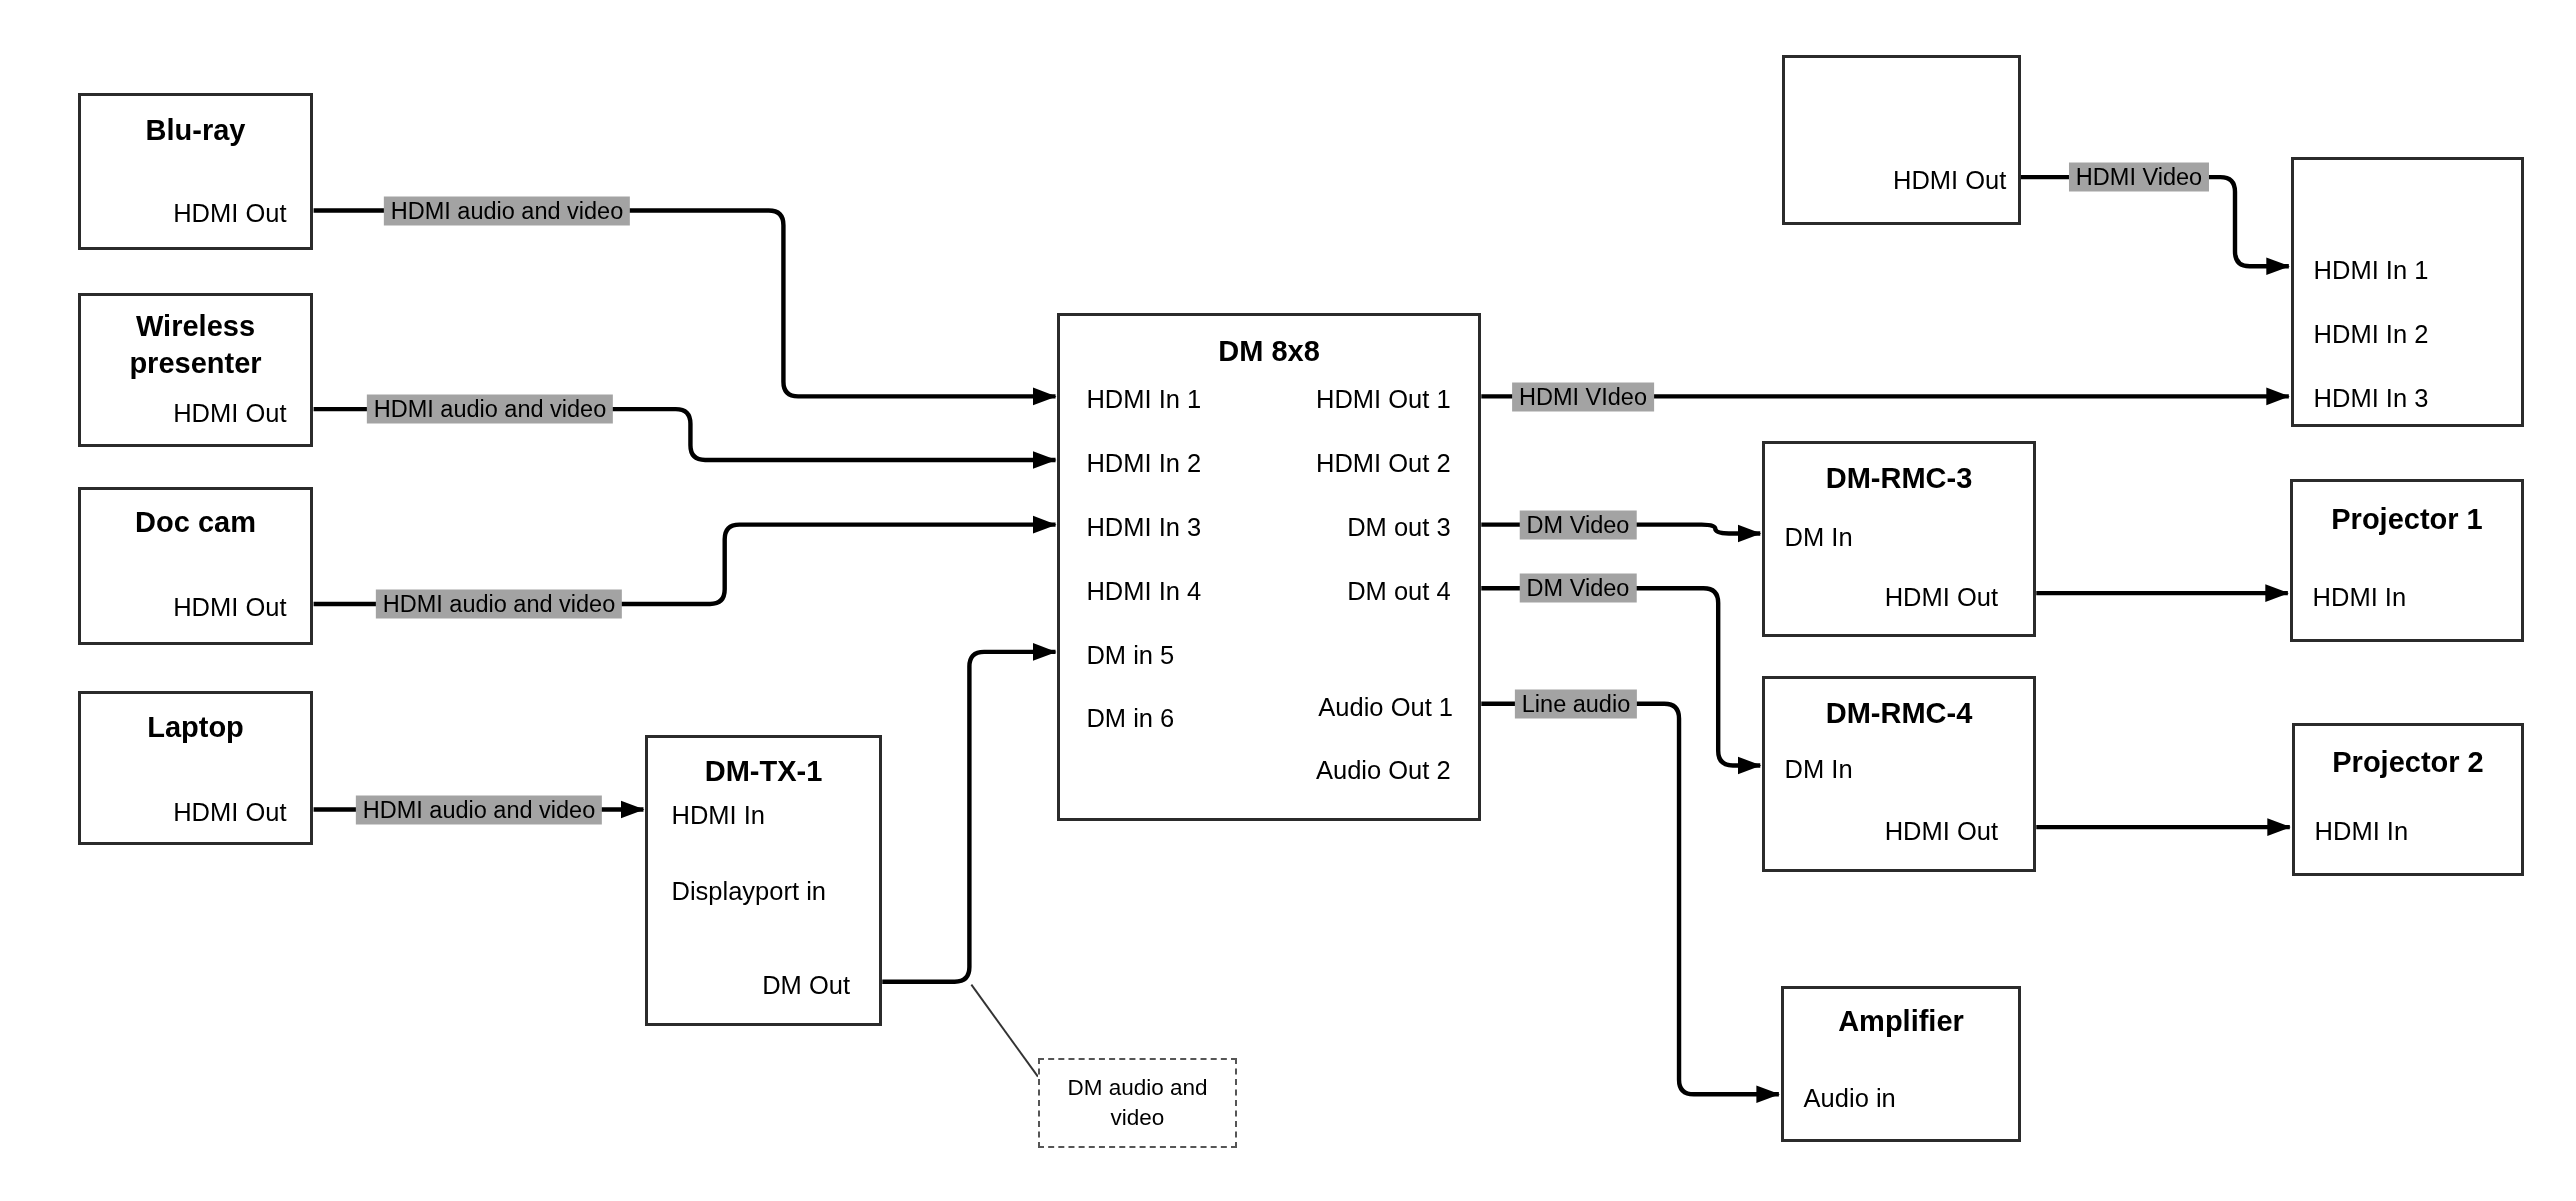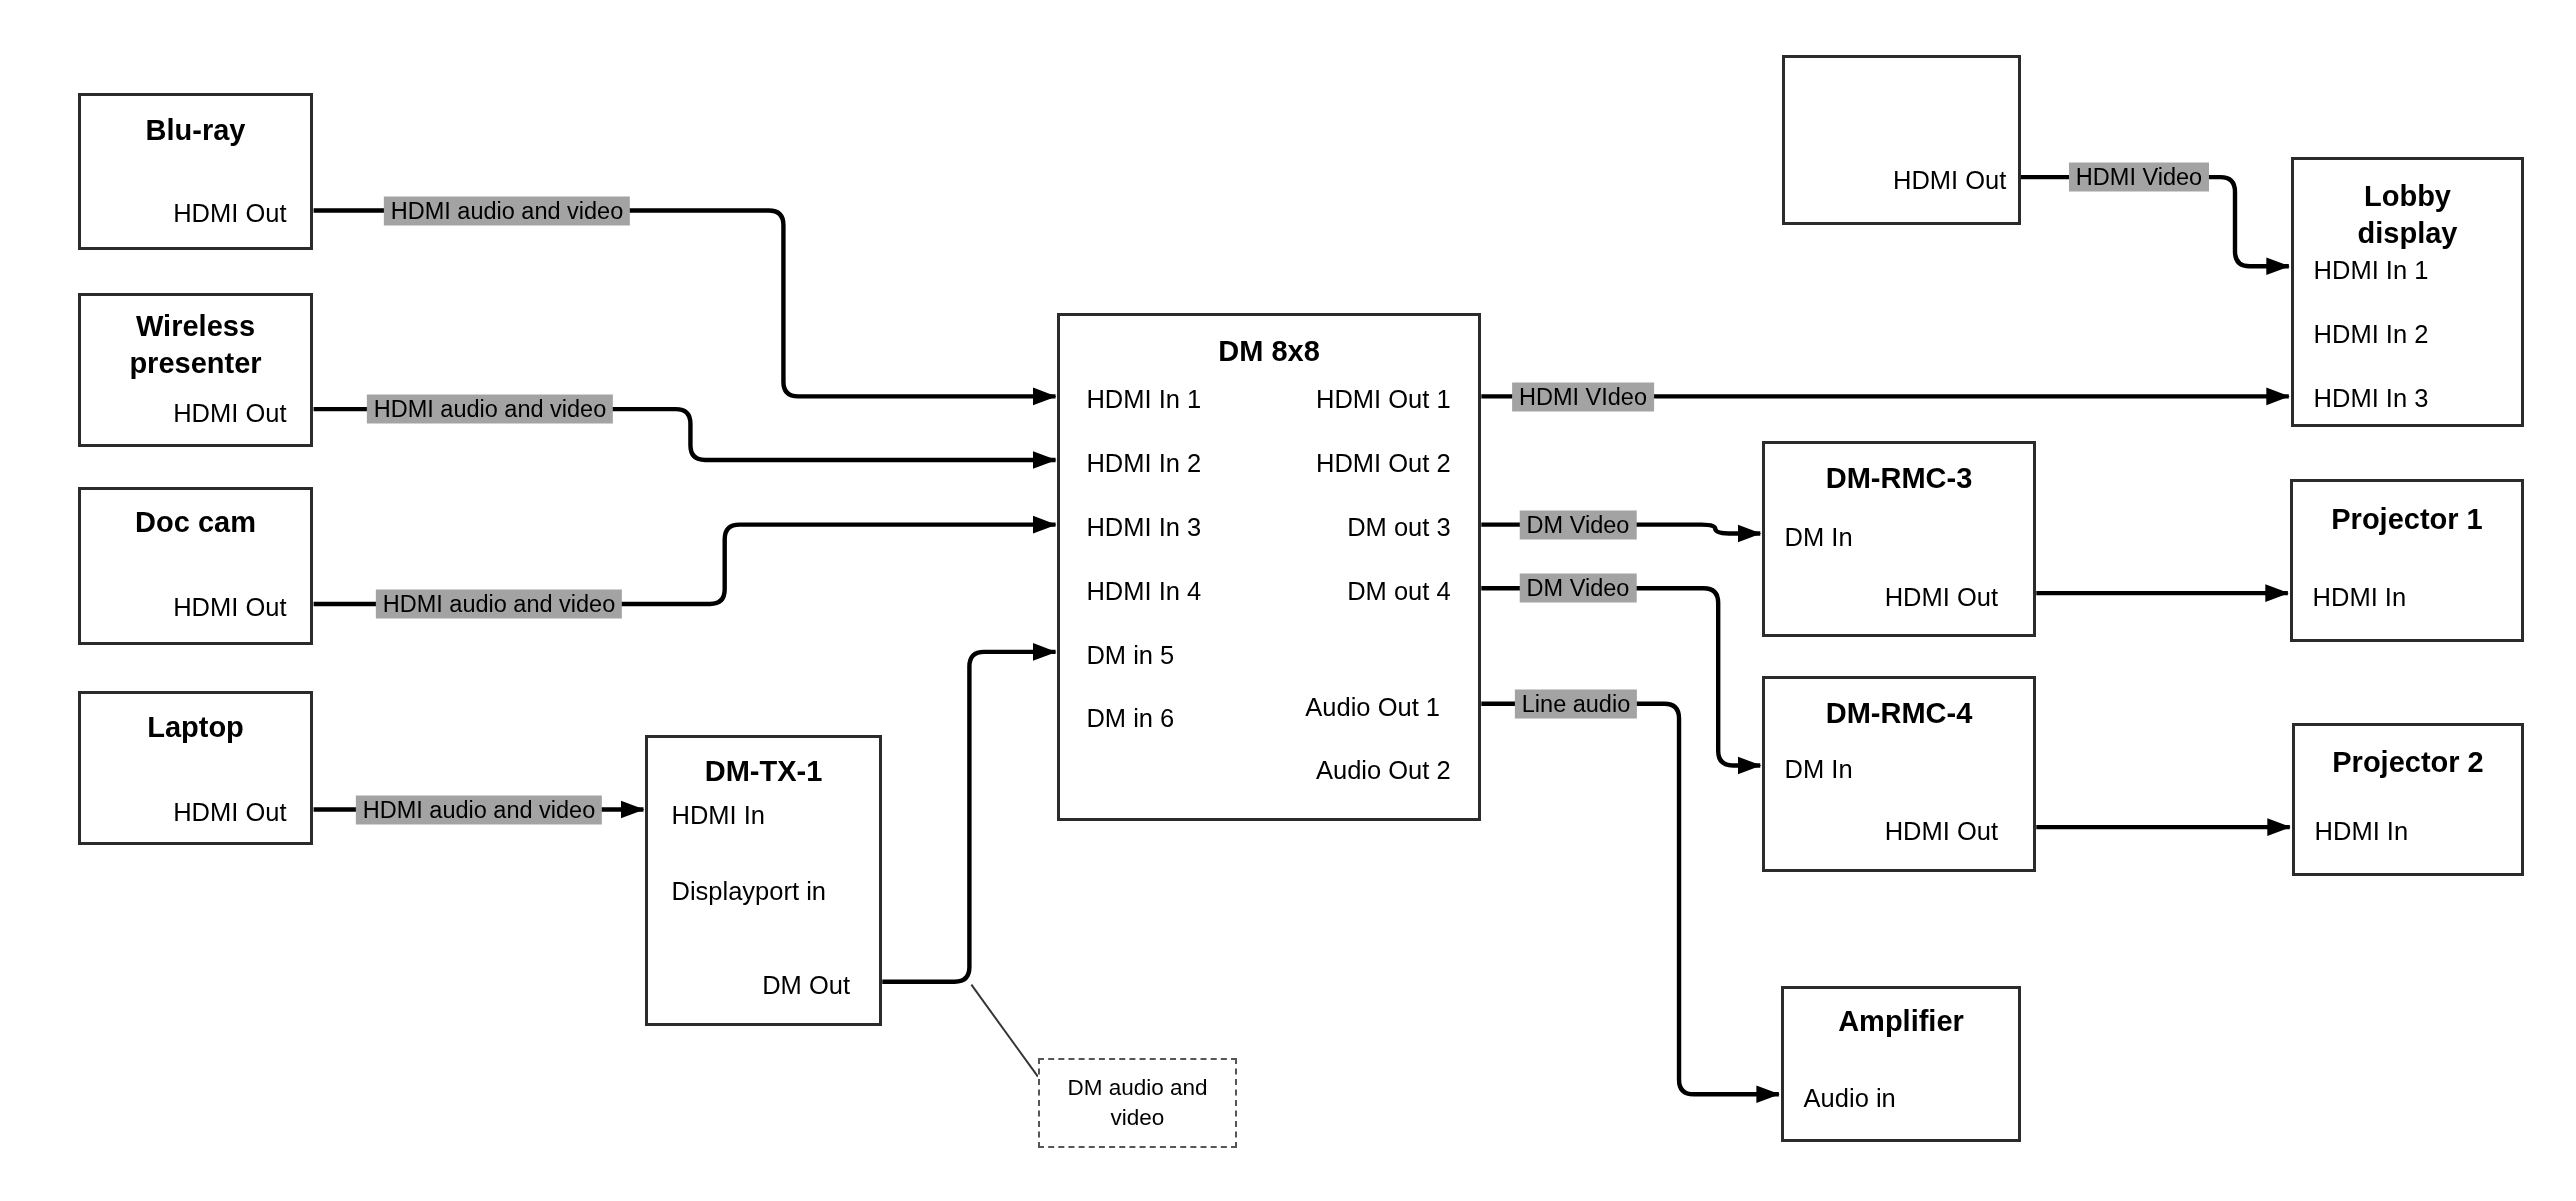--- a/index.html
+++ b/index.html
@@ -123,33 +123,29 @@
     <div class="port left" style="top:83px;left:26.4px;">HDMI In 1</div>
     <div class="port left" style="top:147px;left:26.4px;">HDMI In 2</div>
     <div class="port left" style="top:211px;left:26.4px;">HDMI In 3</div>
     <div class="port left" style="top:275px;left:26.4px;">HDMI In 4</div>
     <div class="port left" style="top:339px;left:26.4px;">DM in 5</div>
     <div class="port left" style="top:402px;left:26.4px;">DM in 6</div>
     <div class="port right" style="top:83px;right:27.4px;">HDMI Out 1</div>
     <div class="port right" style="top:147px;right:27.4px;">HDMI Out 2</div>
     <div class="port right" style="top:211px;right:27.4px;">DM out 3</div>
     <div class="port right" style="top:275px;right:27.4px;">DM out 4</div>
-    <div class="port right" style="top:391px;right:38px;">Audio Out 1</div>
+    <div class="port right" style="top:391px;right:25px;">Audio Out 1</div>
     <div class="port right" style="top:454px;right:27.4px;">Audio Out 2</div>
   </div>
 
   <div class="node" style="left:1782px;top:55px;width:239px;height:170px;">
     <div class="port right" style="top:122px;right:11.7px;">HDMI Out</div>
   </div>
 
   <div class="node" style="left:2291px;top:157px;width:233px;height:270px;">
-    <div class="node-title two-line" style="top:17.6px;">
-      <div>Lobby</div>
-      <div>display</div>
-    </div>
     <div class="port left" style="top:110px;left:19.6px;">HDMI In 1</div>
     <div class="port left" style="top:174px;left:19.6px;">HDMI In 2</div>
     <div class="port left" style="top:238px;left:19.6px;">HDMI In 3</div>
   </div>
 
   <div class="node" style="left:1762px;top:441px;width:274px;height:196px;">
     <div class="node-title" style="top:34px;">DM-RMC-3</div>
     <div class="port left" style="top:93px;left:19.6px;">DM In</div>
     <div class="port right" style="top:153px;right:35px;">HDMI Out</div>
   </div>

